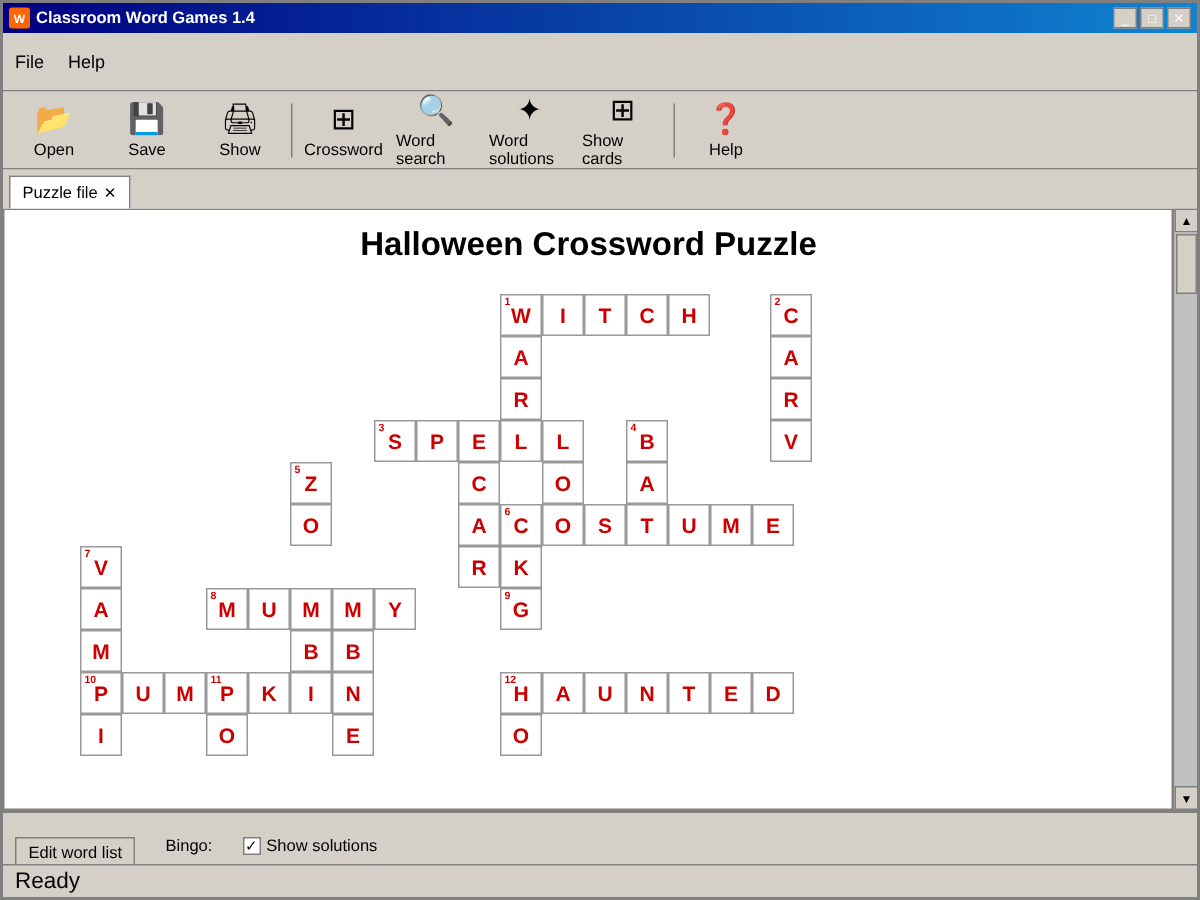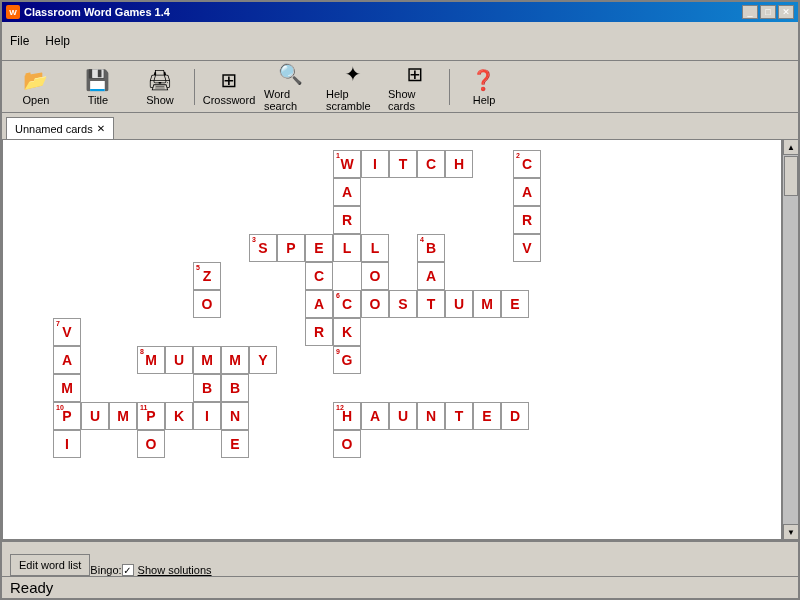--- a/index.html
+++ b/index.html
@@ -44,27 +44,27 @@
     
     .crossword-container { position: relative; width: 100%; height: 360px; }
     .cell { position: absolute; width: 28px; height: 28px; border: 1px solid #999; display: flex; align-items: center; justify-content: center; font-size: 14px; font-weight: bold; color: #cc0000; background: white; }
     .cell .num { position: absolute; top: 1px; left: 2px; font-size: 7px; color: #cc0000; font-weight: bold; }
 
     
     .status-bar { background: #d4d0c8; border-top: 1px solid #808080; padding: 2px 8px; height: 22px; display: flex; align-items: center; }
     .status-text { font-size: 15px; }
 
     
-    .bottom-bar { background: #d4d0c8; border-top: 2px solid #808080; padding: 0 8px; display: flex; align-items: flex-end; gap: 0; height: 36px; }
+    .bottom-bar { background: #d4d0c8; border-top: 2px solid #808080; padding: 16px 8px; display: flex; align-items: flex-start; gap: 20px; height: 36px; }
     .edit-word-btn { background: #d4d0c8; border: 1px solid #808080; padding: 2px 8px; font-size: 11px; cursor: pointer; height: 22px; }
     .title-label { font-size: 11px; }
     .checkbox-area { display: flex; align-items: center; gap: 4px; }
     .cb { width: 12px; height: 12px; border: 1px solid #808080; background: white; display: flex; align-items: center; justify-content: center; cursor: pointer; }
     .cb-check { font-size: 10px; color: black; }
-    .cb-label { font-size: 11px; text-decoration: underline; }
+    .cb-label { font-size: 11px; }
   </style>
 </head>
 <body>
 
 <div class="window">
 
   <div class="title-bar">
     <div class="title-bar-left">
       <div class="title-bar-icon">W</div>
       <span>Classroom Word Games 1.4</span>
@@ -81,60 +81,61 @@
     <span class="menu-item">Help</span>
   </div>
 
   <div class="toolbar">
     <div class="toolbar-btn">
       <span class="tb-icon">📂</span>
       <span>Open</span>
     </div>
     <div class="toolbar-btn">
       <span class="tb-icon">💾</span>
-      <span>Title</span>
+      <span>Save</span>
     </div>
     <div class="toolbar-btn">
       <span class="tb-icon">🖨</span>
       <span>Show</span>
     </div>
     <div class="toolbar-separator"></div>
     <div class="toolbar-btn">
       <span class="tb-icon">⊞</span>
       <span>Crossword</span>
     </div>
     <div class="toolbar-btn">
       <span class="tb-icon">🔍</span>
       <span>Word search</span>
     </div>
     <div class="toolbar-btn">
       <span class="tb-icon">✦</span>
-      <span>Help scramble</span>
+      <span>Word solutions</span>
     </div>
     <div class="toolbar-btn">
       <span class="tb-icon">⊞</span>
       <span>Show cards</span>
     </div>
     <div class="toolbar-separator"></div>
     <div class="toolbar-btn">
       <span class="tb-icon">❓</span>
       <span>Help</span>
     </div>
   </div>
 
   <div class="tab-bar">
     <div class="tab active">
-      <span>Unnamed cards</span>
+      <span>Puzzle file</span>
       <span class="tab-close">✕</span>
     </div>
   </div>
 
   <div class="main-area">
     <div class="content-panel">
       <div class="puzzle-content">
+        <div class="puzzle-title">Halloween Crossword Puzzle</div>
 
         <div class="crossword-container">
 
           <div class="cell" style="left:310px; top:0px">
             <span class="num">1</span>W
           </div>
 
           <div class="cell" style="left:338px; top:0px">I</div>
 
           <div class="cell" style="left:366px; top:0px">T</div>

